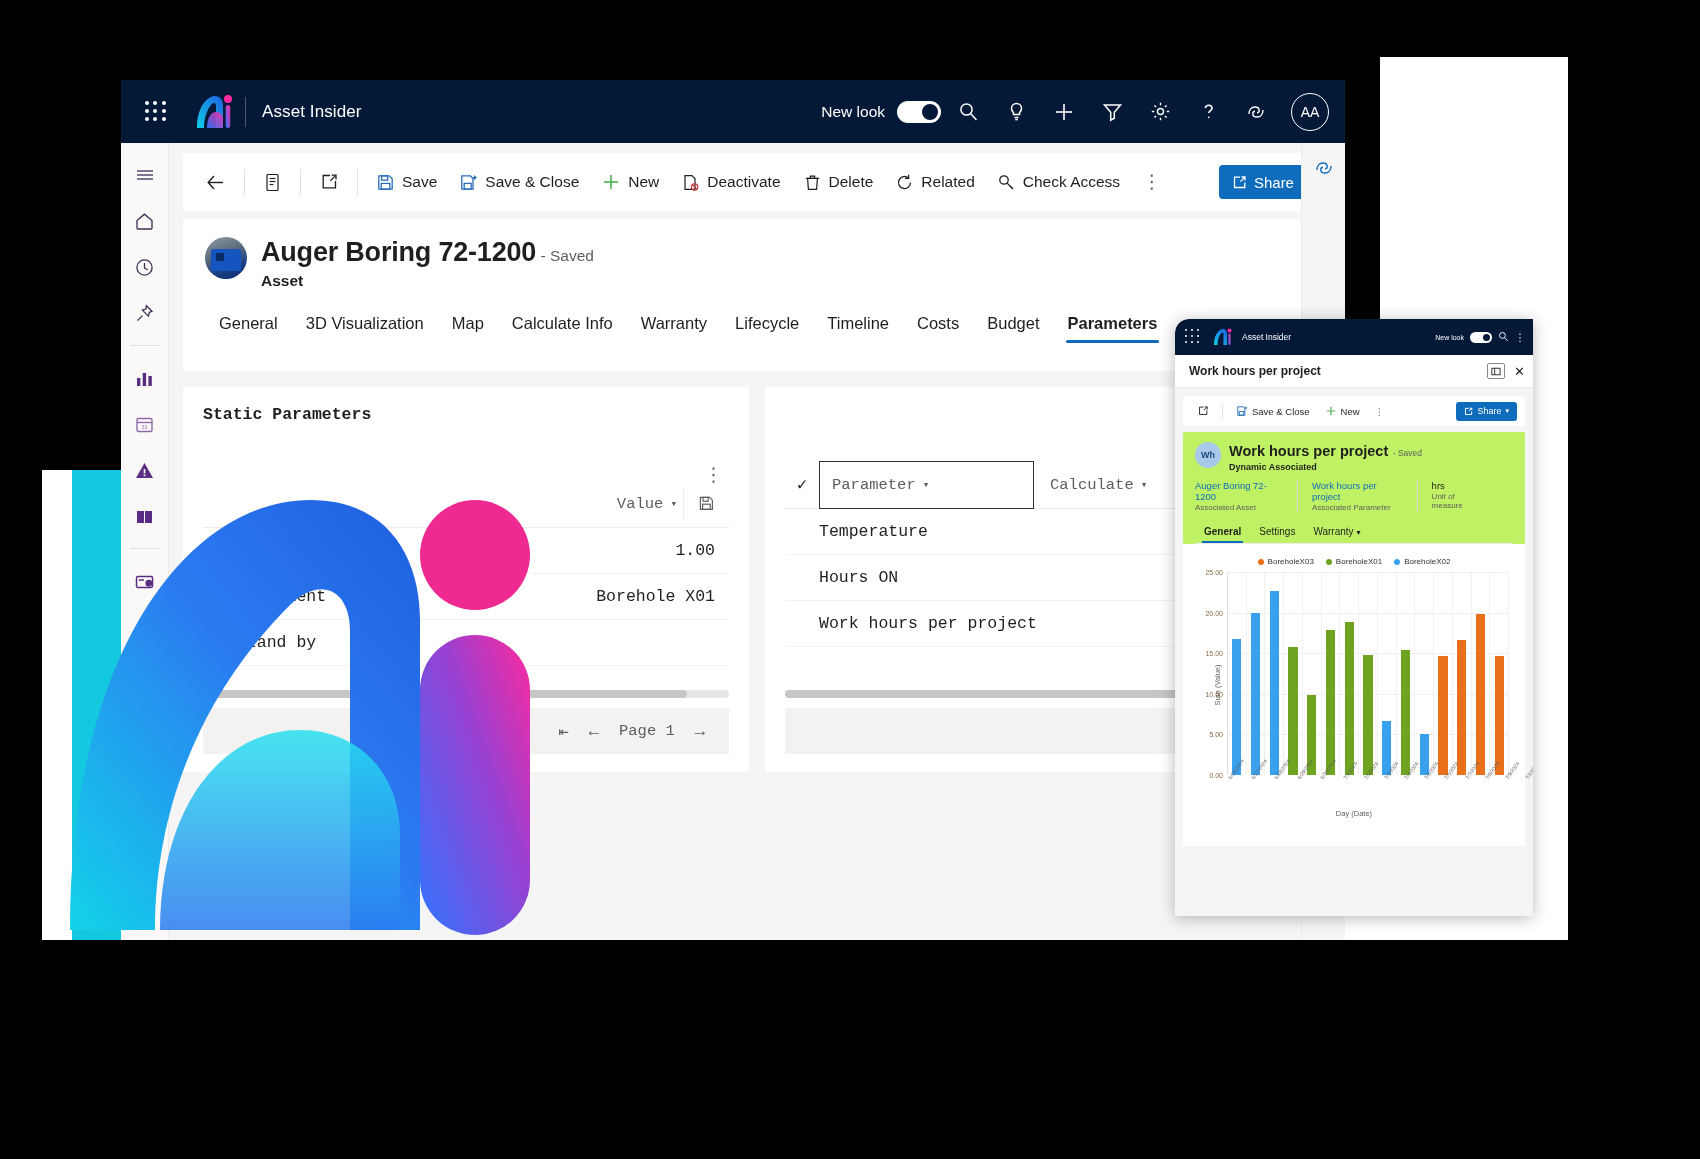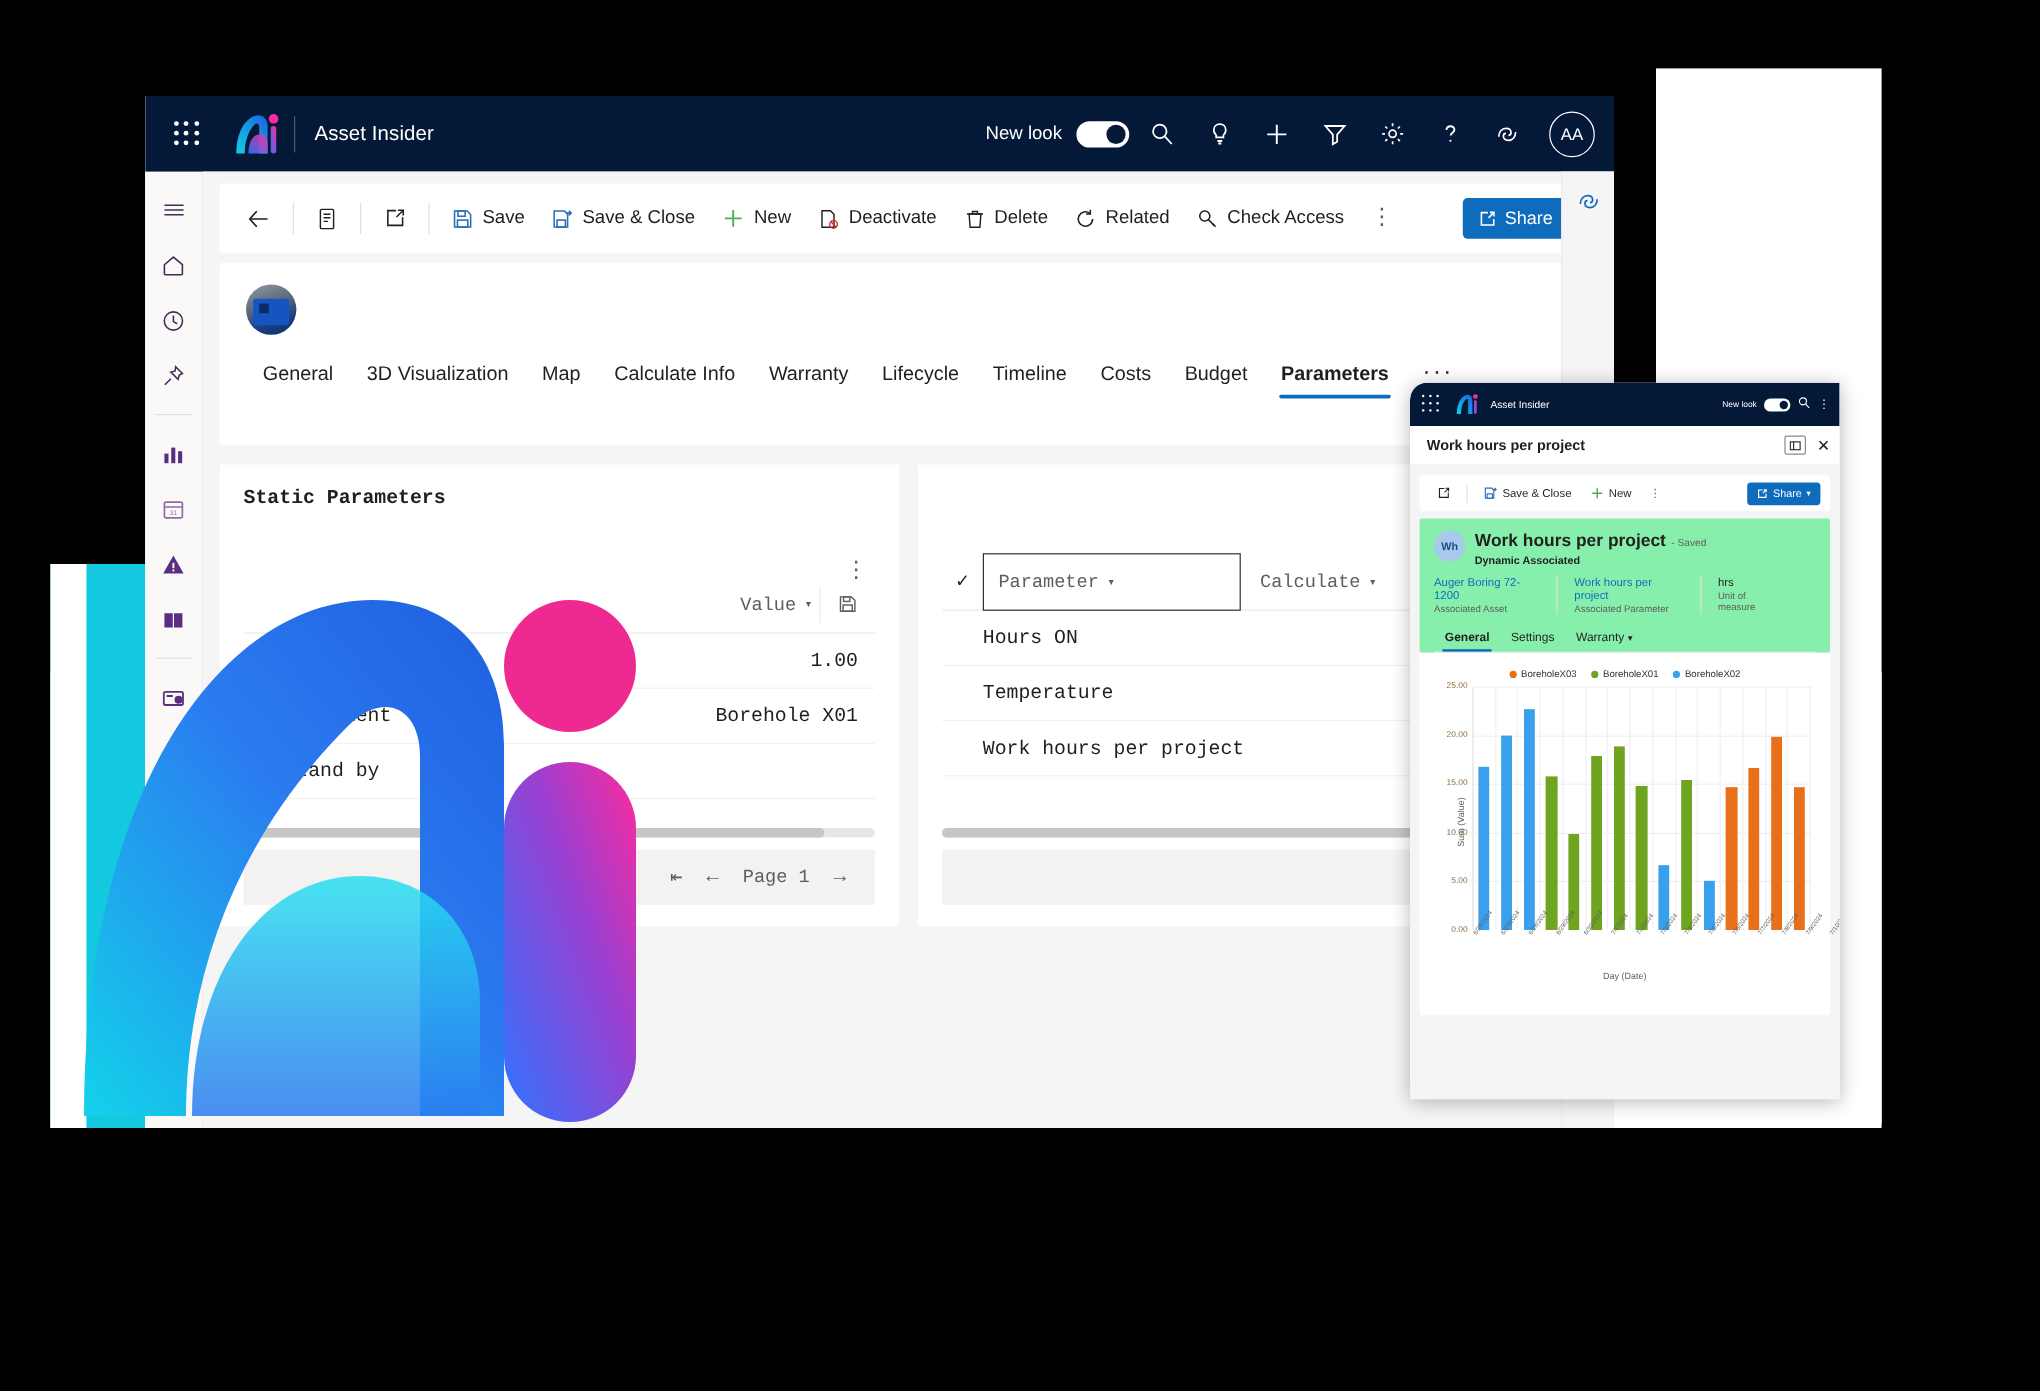--- a/index.html
+++ b/index.html
@@ -166,21 +166,21 @@
   .pw-body { background: #f5f5f5; padding: 8px; height: 528px; }
   .pw-cmd { background: #fff; height: 30px; display: flex; align-items: center;
     padding: 0 8px; gap: 3px; border-radius: 2px; }
   .pw-cmd-item { display: flex; align-items: center; gap: 4px; font-size: 9.5px;
     color: #201f1e; padding: 0 6px; height: 22px; cursor: pointer; white-space: nowrap; }
   .pw-cmd-sep { width: 1px; height: 15px; background: #e1dfdd; margin: 0 4px; }
   .pw-share { margin-left: auto; background: #0f6cbd; color: #fff; height: 19px;
     border-radius: 3px; display: flex; align-items: center; gap: 4px; padding: 0 8px;
     font-size: 9px; cursor: pointer; }
 
-  .pw-record { background: #86efac; margin-top: 6px; border-radius: 2px; padding: 10px 12px 0 12px; }
+  .pw-record { background: #bef264; margin-top: 6px; border-radius: 2px; padding: 10px 12px 0 12px; }
   .pwr-head { display: flex; gap: 8px; align-items: flex-start; }
   .pwr-avatar { width: 26px; height: 26px; border-radius: 50%; background: #a9c9ea;
     color: #1b4a80; font-size: 9px; display: flex; align-items: center; justify-content: center;
     flex: none; font-weight: 600; }
   .pwr-title { font-size: 14.5px; font-weight: 700; color: #201f1e; }
   .pwr-saved { font-size: 8.5px; color: #605e5c; font-weight: 400; }
   .pwr-sub { font-size: 9px; color: #201f1e; font-weight: 600; margin-top: 2px; }
   .pwr-fields { display: flex; margin-top: 8px; padding-bottom: 2px; }
   .pwr-f { padding-right: 14px; margin-right: 14px; border-right: 1px solid #e1dfdd; }
   .pwr-f:last-child { border-right: none; }
@@ -491,20 +491,27 @@
                 <line x1="8.4" y1="6.6" x2="12.8" y2="2.2"></line>
             </svg>
             <span>Share</span>
             <span style="font-size:10px;">▾</span>
           </div>
         </div>
 
         <div class="record-card">
           <div class="rec-head">
             <div class="rec-thumb"></div>
+            <div>
+              <div>
+                <span class="rec-title">Auger Boring 72-1200</span>
+                <span class="rec-saved">- Saved</span>
+              </div>
+              <div class="rec-sub">Asset</div>
+            </div>
           </div>
 
           <div class="tabstrip">
             <div class="tab">General</div>
             <div class="tab">3D Visualization</div>
             <div class="tab">Map</div>
             <div class="tab">Calculate Info</div>
             <div class="tab">Warranty</div>
             <div class="tab">Lifecycle</div>
             <div class="tab">Timeline</div>
@@ -571,26 +578,26 @@
                 <span>Parameter</span>
                 <span style="font-size:11px;">▾</span>
               </div>
               <div class="gh-col plain">
                 <span>Calculate</span>
                 <span style="font-size:11px;">▾</span>
               </div>
             </div>
 
             <div class="grid-row">
+              <span>Temperature</span>
+              <span class="val">0.00</span>
+            </div>
+            <div class="grid-row">
               <span>Hours ON</span>
               <span class="val">44.50</span>
-            </div>
-            <div class="grid-row">
-              <span>Temperature</span>
-              <span class="val">0.00</span>
             </div>
             <div class="grid-row">
               <span>Work hours per project</span>
               <span class="val">252.00</span>
             </div>
 
             <div class="grid-footer">
               <div class="scrollbar-h">
                   <i style="width:88%"></i>
                 </div>

